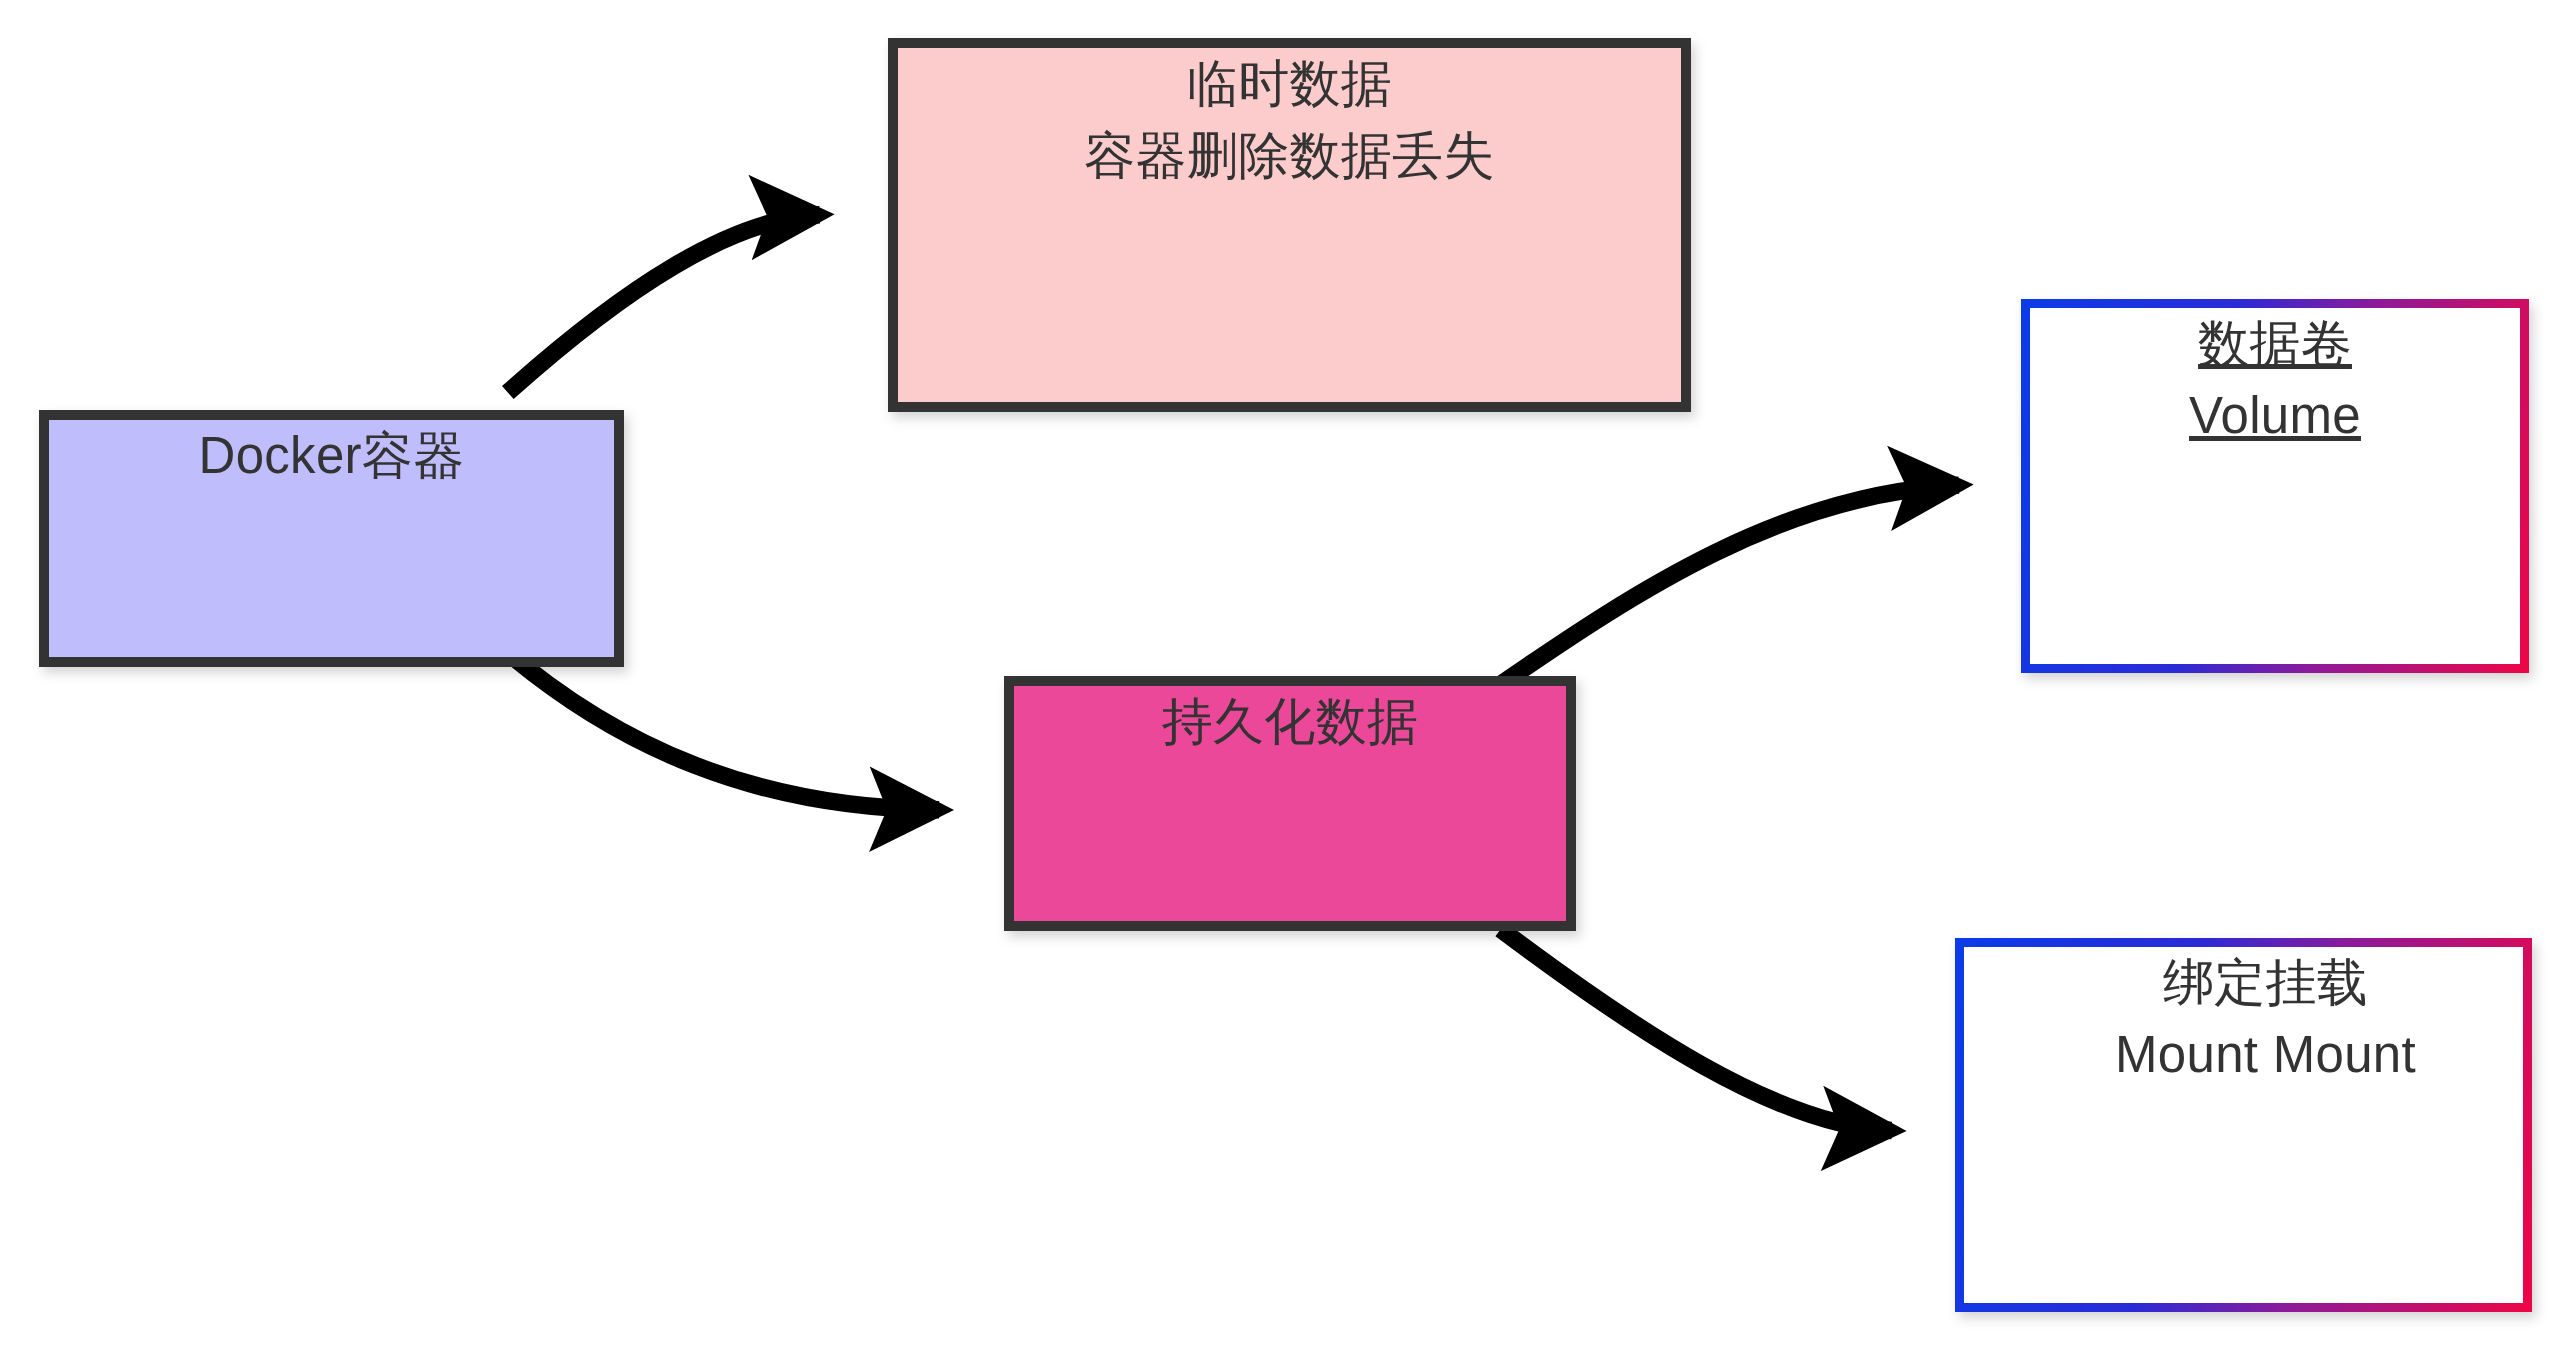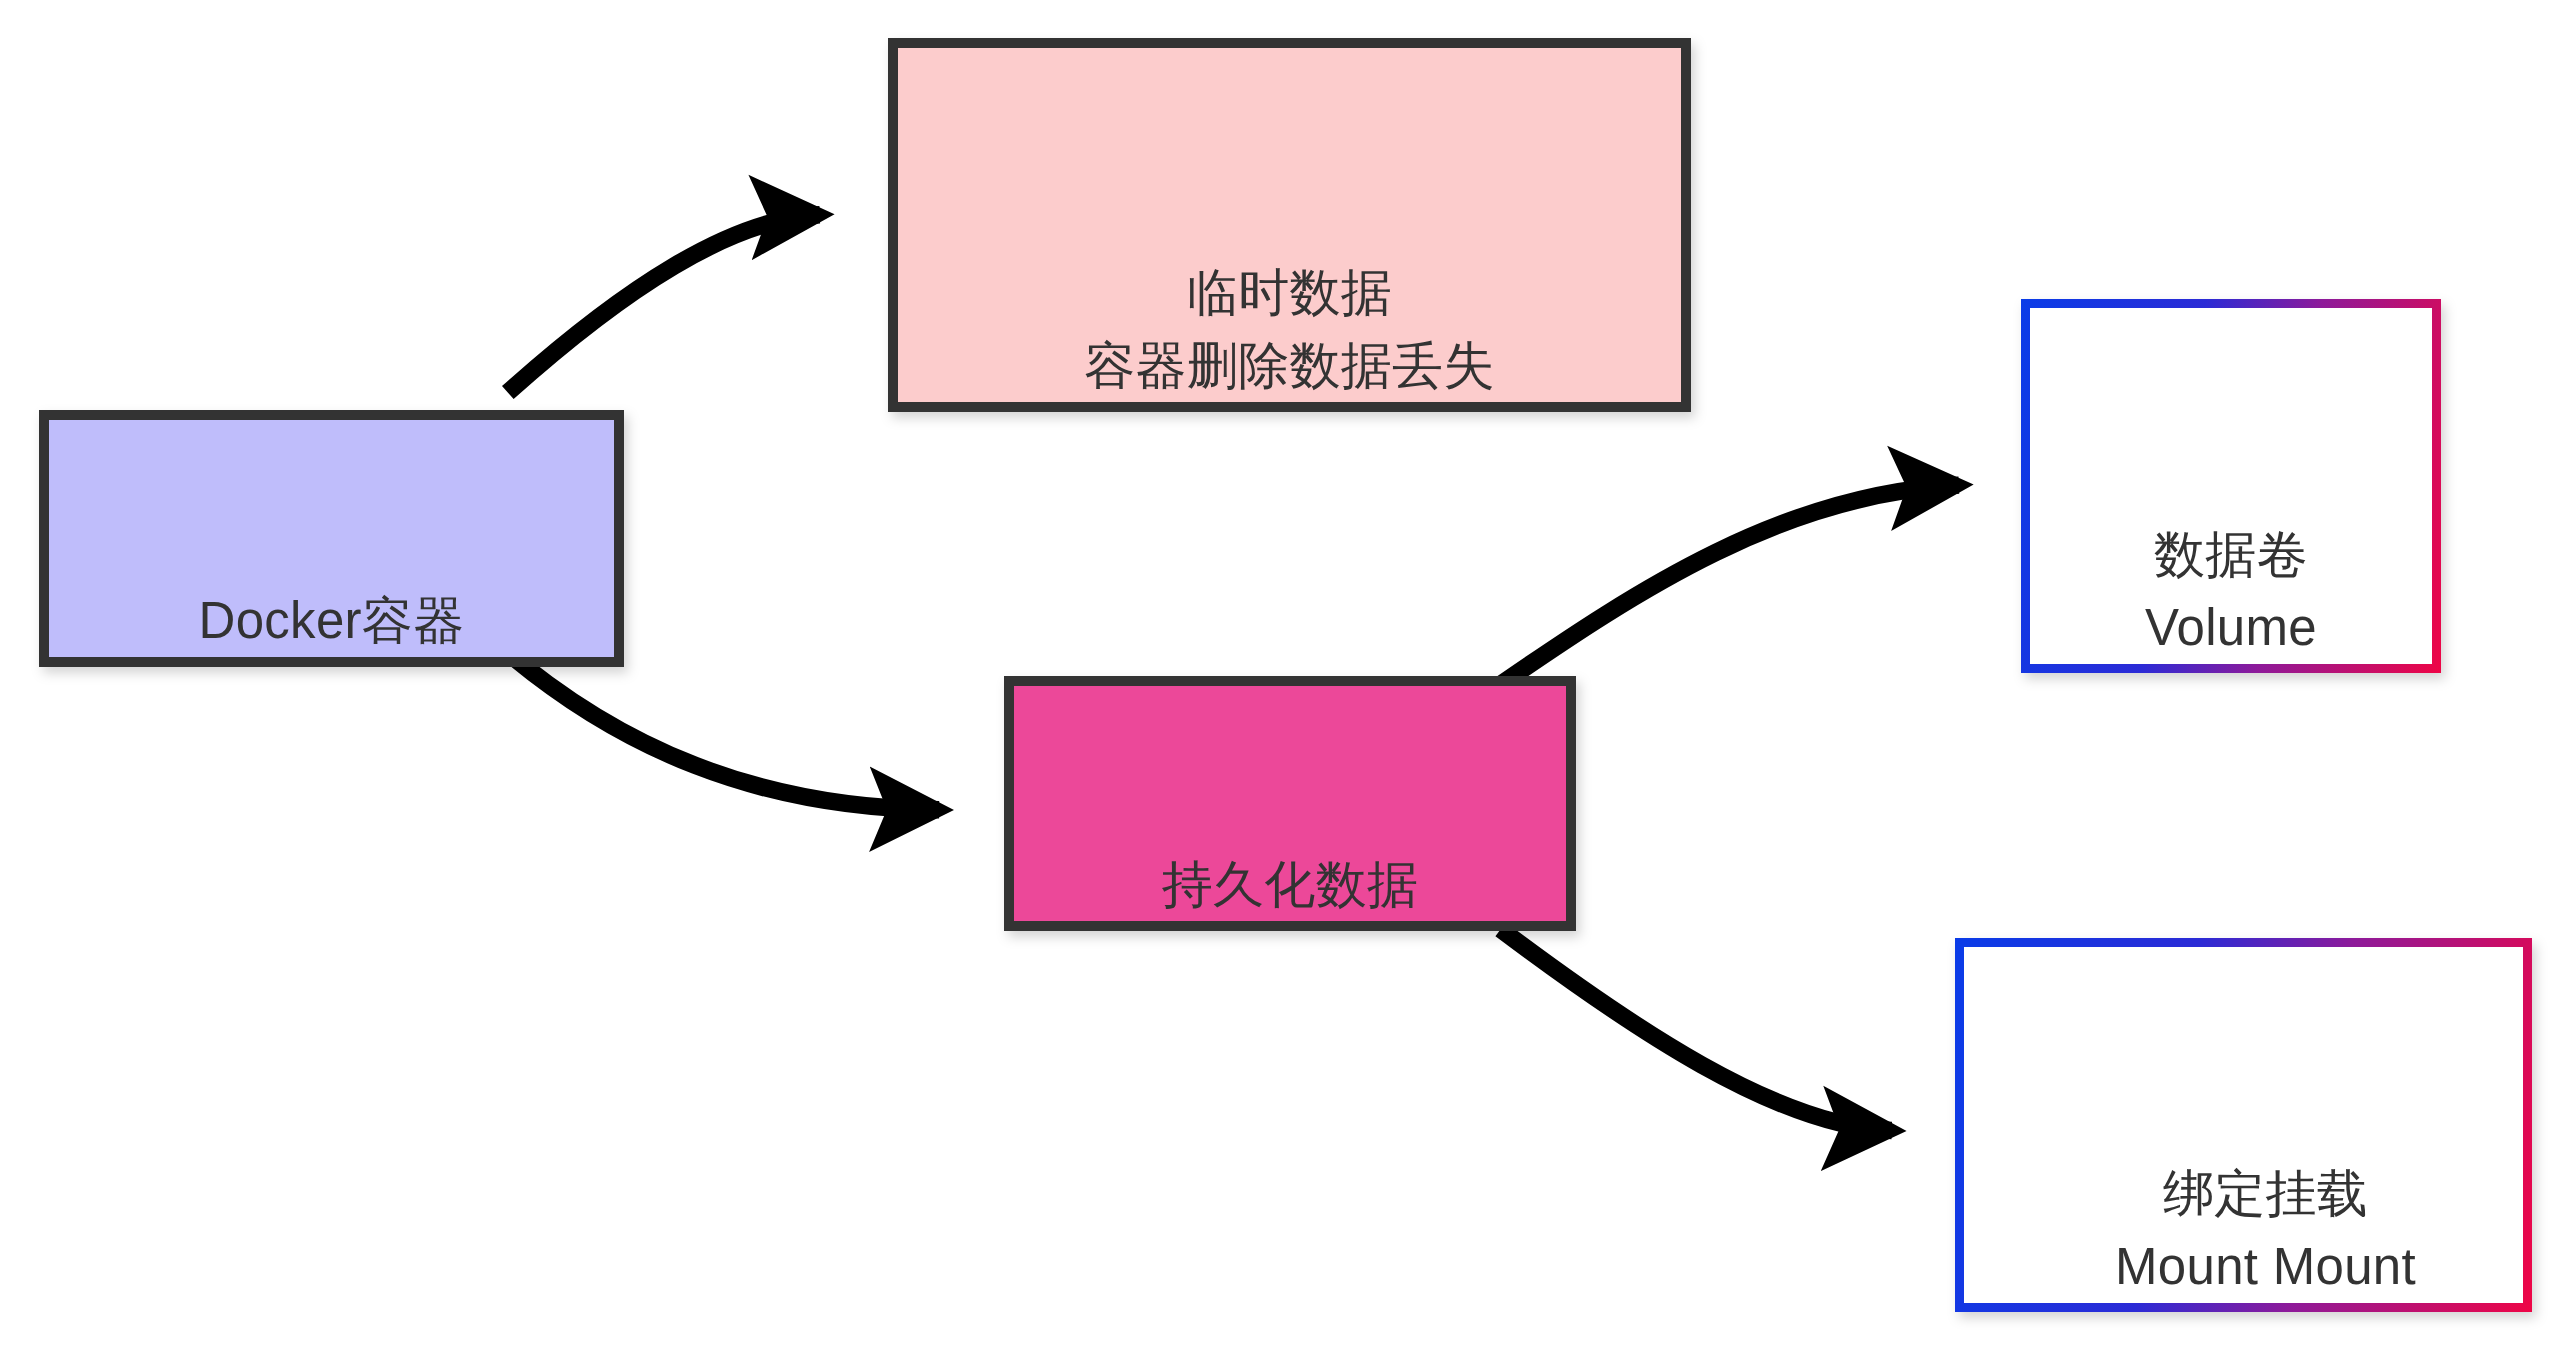--- a/index.html
+++ b/index.html
@@ -22,21 +22,21 @@
     width: 2576px;
     height: 1354px;
     pointer-events: none;
   }
   .node {
     position: absolute;
     box-sizing: border-box;
     display: flex;
     flex-direction: column;
     align-items: center;
-    justify-content: flex-end;
+    justify-content: flex-start;
     text-align: center;
     color: #333333;
     font-size: 51px;
     line-height: 1.42;
     letter-spacing: 0.3px;
     filter: drop-shadow(4.7px 6px 6px rgba(0,0,0,0.17));
   }
   .node .line {
     display: block;
     white-space: nowrap;
@@ -65,21 +65,21 @@
 
   
   .node-gradient {
     background:
       linear-gradient(#ffffff, #ffffff) padding-box,
       linear-gradient(100deg, #0a3ce8 0%, #2b2bd6 38%, #8d1a9a 62%, #ee0546 100%) border-box;
     border: 9.4px solid transparent;
   }
   #node-volume {
     left: 2021px; top: 299px;
-    width: 420px; height: 374px;
+    width: 508px; height: 374px; text-decoration: underline;
   }
   #node-bindmount {
     left: 1955px; top: 938px;
     width: 577px; height: 374px; padding-left: 44px;
   }
 </style>
 </head>
 <body>
 
 <div id="canvas">

